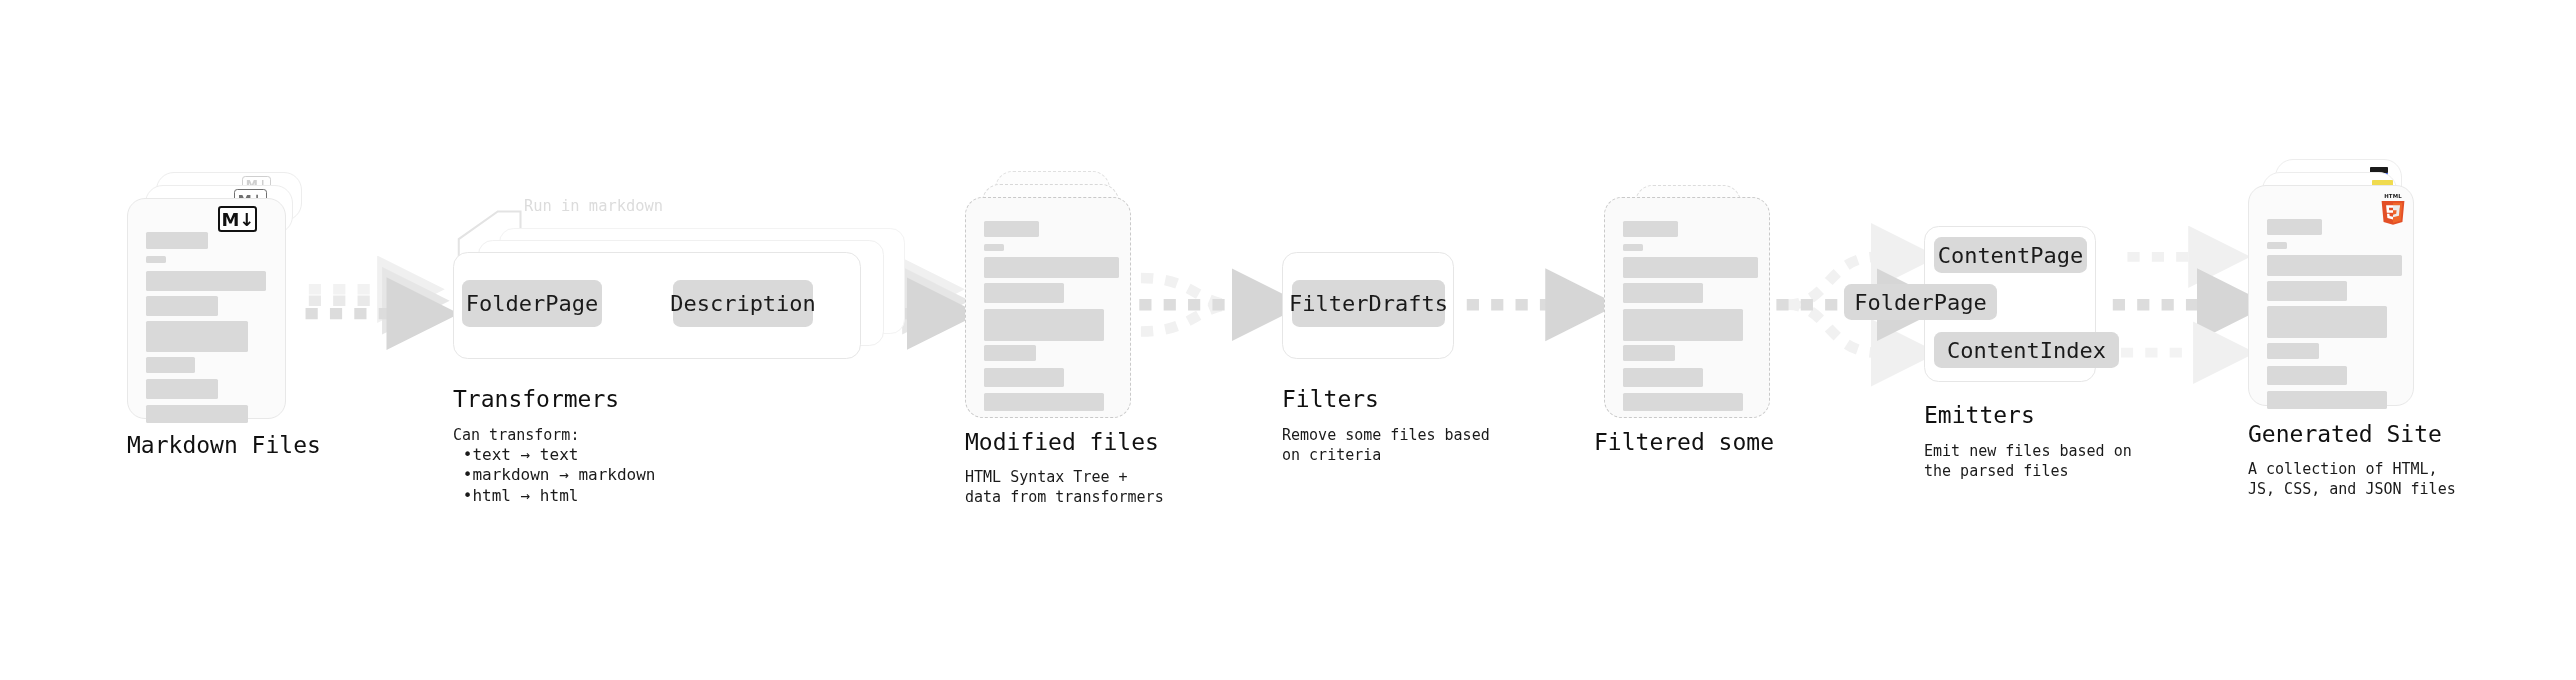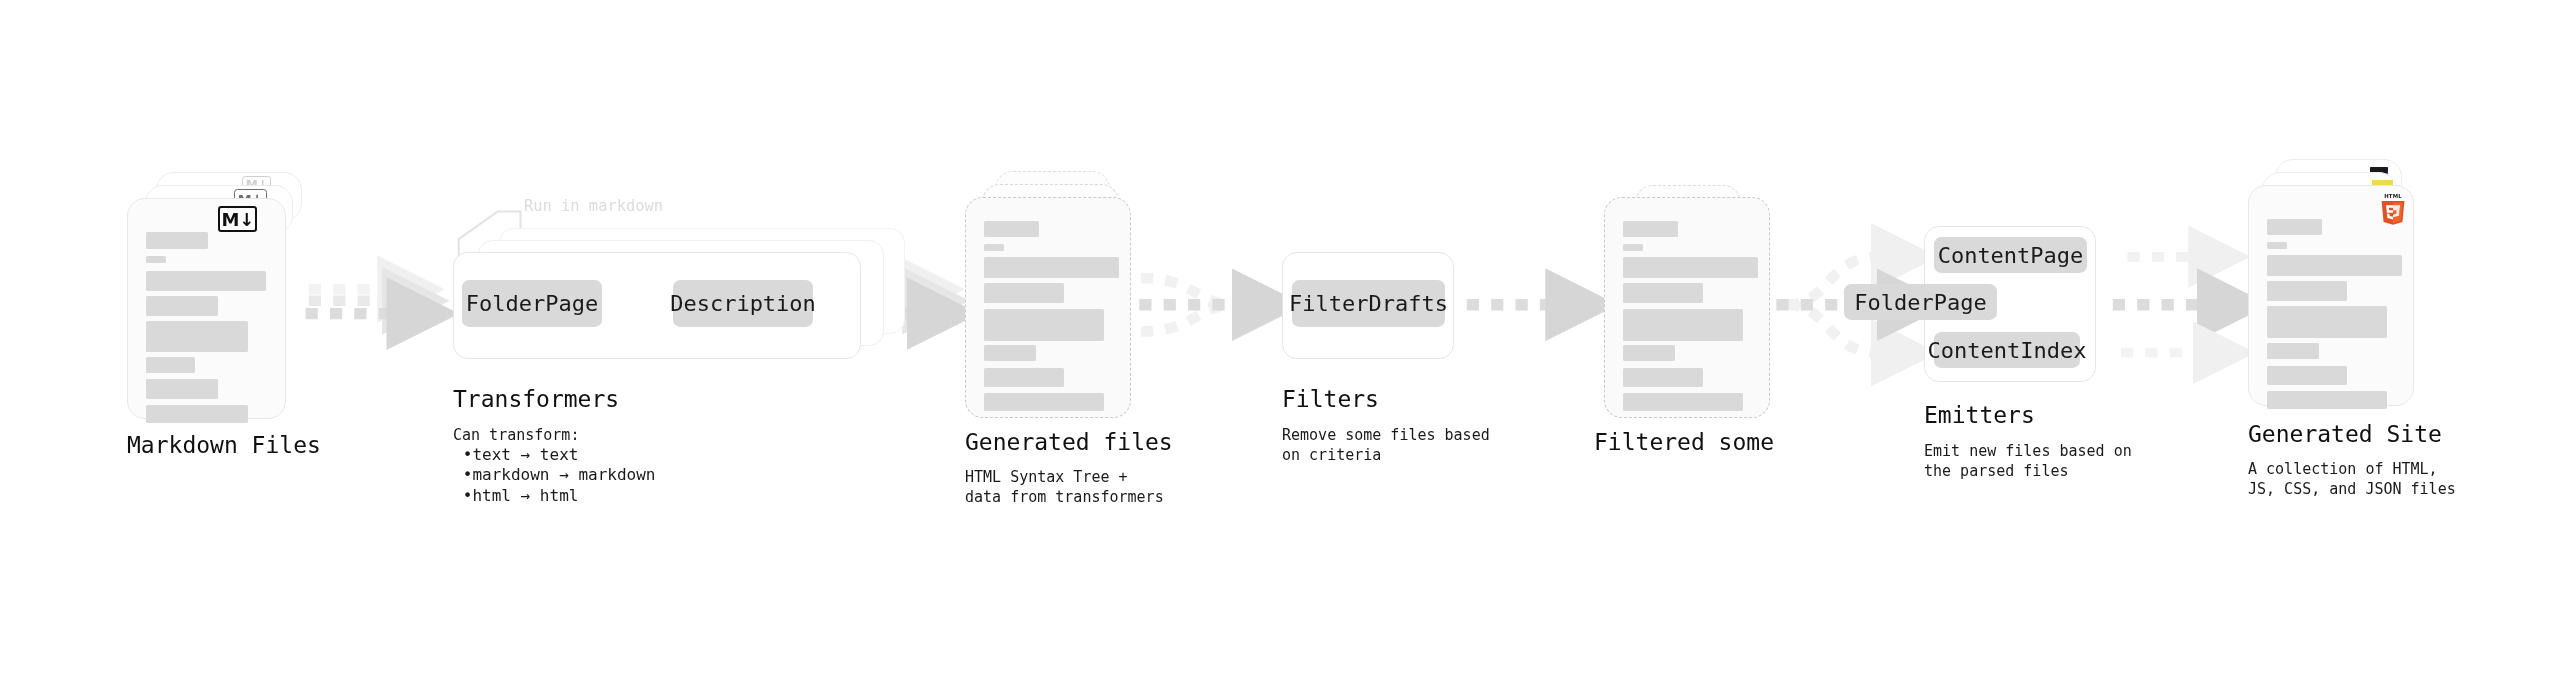--- a/index.html
+++ b/index.html
@@ -269,21 +269,21 @@
       <div class="bar" style="left:18px; top:23px; width:55px; height:16.3px;"></div>
       <div class="bar" style="left:18px; top:46px; width:19.5px; height:6.5px;"></div>
       <div class="bar" style="left:18px; top:59px; width:135px; height:21px;"></div>
       <div class="bar" style="left:18px; top:85px; width:80px; height:19.5px;"></div>
       <div class="bar" style="left:18px; top:111px; width:120px; height:32px;"></div>
       <div class="bar" style="left:18px; top:147px; width:52px; height:16.3px;"></div>
       <div class="bar" style="left:18px; top:170px; width:80px; height:18.7px;"></div>
       <div class="bar" style="left:18px; top:195px; width:120px; height:18px;"></div>
     </div>
 
-    <div class="sec-title" style="left:965px; top:429px;">Generated files</div>
+    <div class="sec-title" style="left:965px; top:429px;">Modified files</div>
     <div class="sec-desc" style="left:965px; top:467px;">HTML Syntax Tree +
 data from transformers</div>
   </div>
 
   <div>
     <div class="group-box" style="left:1282px; top:252px; width:172px; height:107px;"></div>
     <div class="pill" style="left:1292px; top:280px; width:153px; height:47px;">FilterDrafts</div>
 
     <div class="sec-title" style="left:1282px; top:386px;">Filters</div>
     <div class="sec-desc" style="left:1282px; top:425px;">Remove some files based
@@ -304,21 +304,21 @@
       <div class="bar" style="left:18px; top:195px; width:120px; height:18px;"></div>
     </div>
 
     <div class="sec-title" style="left:1594px; top:429px;">Filtered some</div>
   </div>
 
   <div>
     <div class="group-box" style="left:1924px; top:226px; width:172px; height:156px;"></div>
     <div class="pill" style="left:1934px; top:237px; width:153px; height:36px;">ContentPage</div>
     <div class="pill" style="left:1844px; top:284px; width:153px; height:36px;">FolderPage</div>
-    <div class="pill" style="left:1934px; top:332px; width:146px; height:36px;text-align:right;">ContentIndex</div>
+    <div class="pill" style="left:1934px; top:332px; width:185px; height:36px;text-align:right;">ContentIndex</div>
 
     <div class="sec-title" style="left:1924px; top:402px;">Emitters</div>
     <div class="sec-desc" style="left:1924px; top:441px;">Emit new files based on
 the parsed files</div>
   </div>
 
   <div>
     <div class="stack-ghost" style="left:2275px; top:159px; width:127px; height:46px;"></div>
     <div class="css-badge-top" style="left:2370px; top:167px; width:18px; height:5.7px;"></div>
     <div class="css-badge" style="left:2370px; top:173px; width:18px; height:3.3px;"></div>

